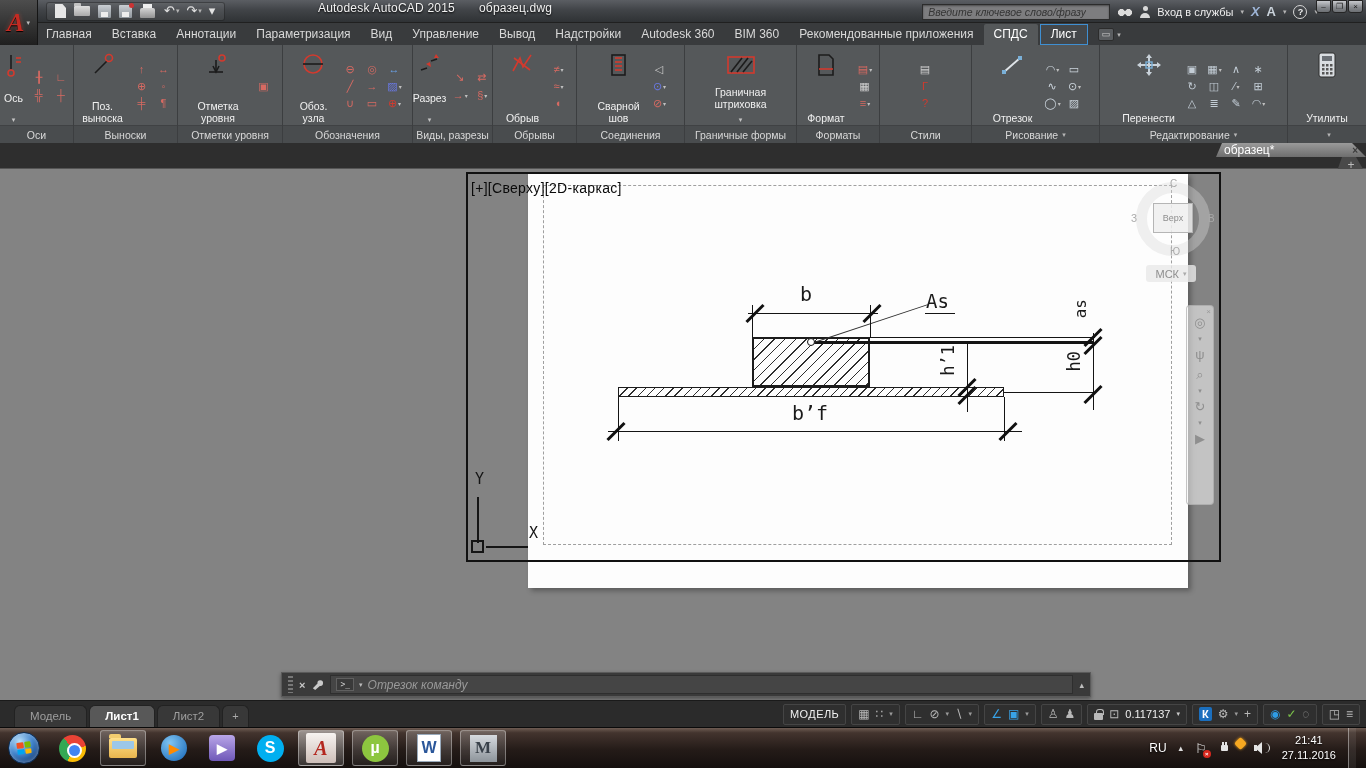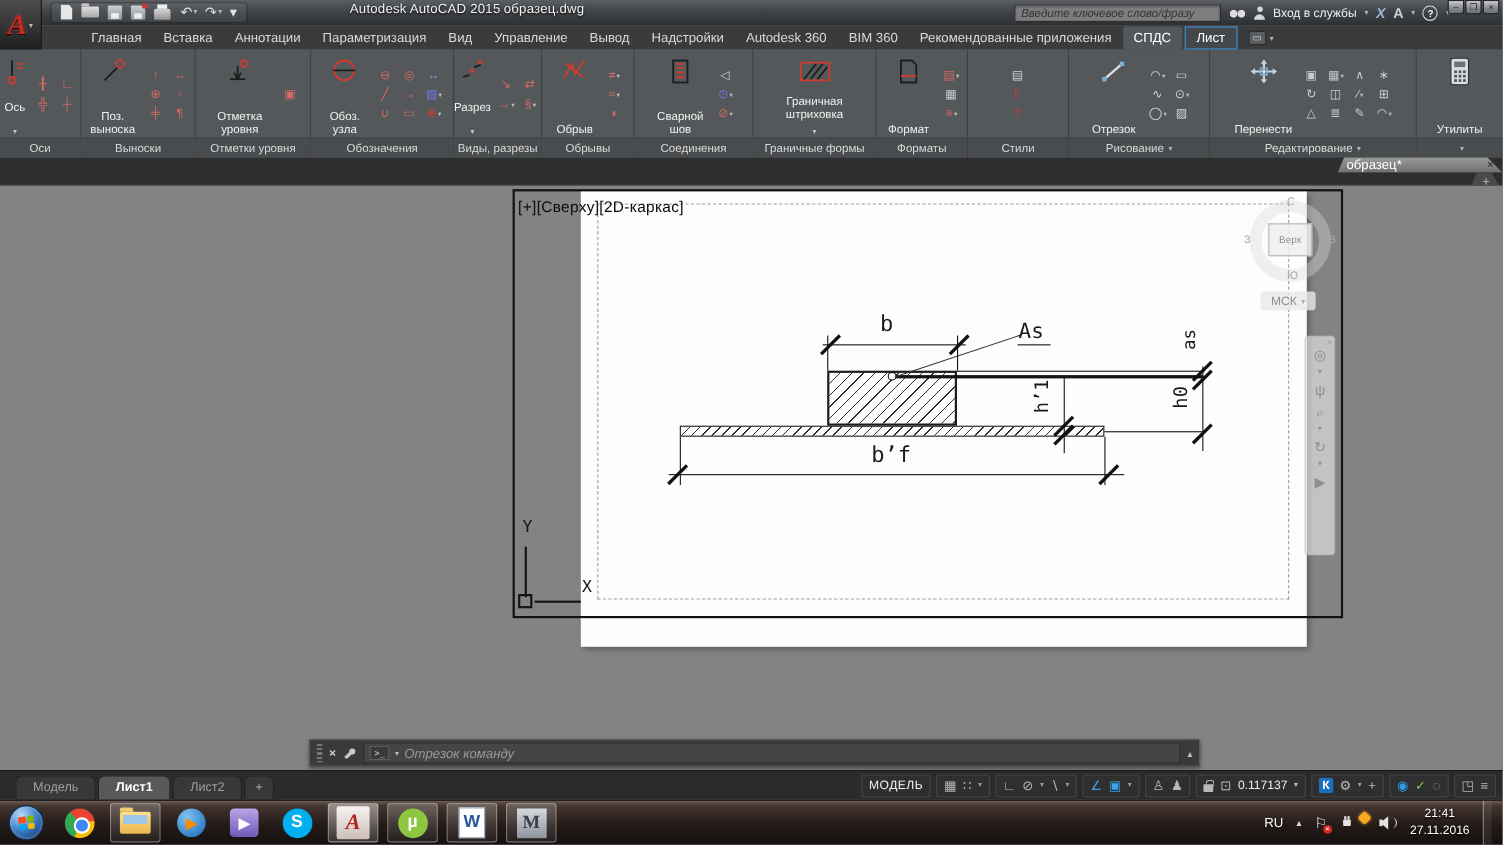--- a/index.html
+++ b/index.html
@@ -22,21 +22,21 @@
   .i-open::before{content:"";position:absolute;left:0;top:-3px;width:7px;height:3px;background:#c2c2c2;border-radius:1px 1px 0 0;}
   .i-save{width:13px;height:13px;background:linear-gradient(#c9ced3,#8f969c);border-radius:1px;position:relative;}
   .i-save::before{content:"";position:absolute;left:3px;bottom:1px;width:7px;height:5px;background:#ededed;}
   .i-saveas{position:relative;}
   .i-saveas::after{content:"";position:absolute;right:-2px;top:-2px;width:5px;height:5px;background:#c33;border-radius:50%;}
   .i-plot{width:15px;height:10px;background:linear-gradient(#d4d4d4,#939393);border-radius:2px 2px 1px 1px;position:relative;margin-top:3px;}
   .i-plot::before{content:"";position:absolute;left:3px;top:-4px;width:9px;height:4px;background:#efefef;}
   .qglyph{font-size:13px;color:#e2e2e2;line-height:14px;}
   .qcaret{font-size:7px;color:#b5b5b5;}
   .tb-title{position:absolute;left:318px;top:1px;font-size:12px;color:#f2f2f2;
-    text-shadow:0 1px 2px #000;letter-spacing:.2px;display:flex;gap:3px;text-align:center;}
+    text-shadow:0 1px 2px #000;letter-spacing:.2px;display:flex;gap:24px;text-align:center;}
   .tb-right{position:absolute;right:48px;top:2px;display:flex;align-items:center;gap:7px;height:19px;}
   .searchbox{width:188px;height:16px;background:#7d7d7f;border:1px solid #2c2c2c;
     box-shadow:inset 0 1px 2px rgba(0,0,0,.4);display:flex;align-items:center;padding:0 5px;}
   .searchbox span{font-size:10.5px;font-style:italic;color:#353535;white-space:nowrap;overflow:hidden;}
   .i-binoc{width:16px;height:10px;background:
     radial-gradient(circle at 28% 55%,#dcdcdc 3.2px,transparent 3.8px),
     radial-gradient(circle at 72% 55%,#dcdcdc 3.2px,transparent 3.8px);}
   .i-user{width:10px;height:12px;position:relative;}
   .i-user::before{content:"";position:absolute;left:2.5px;top:0;width:5px;height:5px;border-radius:50%;background:#d8d8d8;}
   .i-user::after{content:"";position:absolute;left:0;bottom:0;width:10px;height:5px;border-radius:5px 5px 0 0;background:#d8d8d8;}
@@ -44,21 +44,21 @@
   .xglyph{font-weight:bold;font-style:italic;font-size:13px;color:#9fb6d8;}
   .aglyph2{font-weight:bold;font-size:13px;color:#c9d2da;}
   .helpcirc{width:14px;height:14px;border-radius:50%;border:1.5px solid #d6d6d6;color:#eee;
     font-size:9px;font-weight:bold;display:flex;align-items:center;justify-content:center;}
   .tcaret{font-size:7px;color:#b5b5b5;}
   .winbtns{position:absolute;right:3px;top:0;display:flex;gap:1px;}
   .wbtn{width:15px;height:13px;border:1px solid #252525;border-radius:0 0 3px 3px;
     background:linear-gradient(#c7c9cd,#84878b 60%,#6d7074);color:#1b1b1b;font-size:8px;
     line-height:11px;text-align:center;}
   
-  .tabrow{height:22px;background:#393b3d;display:flex;align-items:flex-end;padding-left:73px;position:relative;}
+  .tabrow{height:22px;background:#393b3d;display:flex;align-items:flex-end;padding-left:36px;position:relative;}
   .rtab{font-size:12px;color:#d9d9d9;padding:3px 10px 4px;white-space:nowrap;cursor:default;}
   .rtab.active{background:#55585a;color:#fff;border-radius:2px 2px 0 0;}
   .rtab.boxed{border:1px solid #3f8fd2;background:#44474a;color:#fff;margin-left:2px;padding:2px 10px 3px;}
   .ribopts{display:flex;align-items:center;gap:3px;margin-left:10px;padding-bottom:4px;color:#cfcfcf;}
   .ribopts .box{font-size:9px;background:#5a5d60;border:1px solid #2c2c2c;border-radius:2px;padding:0 3px;line-height:11px;}
   .ribopts .c{font-size:7px;color:#b5b5b5;}
   
   .ribbon{height:98px;background:#505254;display:flex;border-bottom:1px solid #232323;}
   .panel{height:98px;border-right:1px solid #3c3e40;display:flex;flex-direction:column;background:#55585a;}
   .pbody{flex:1;display:flex;align-items:stretch;justify-content:center;gap:4px;padding:3px 3px 1px;}

